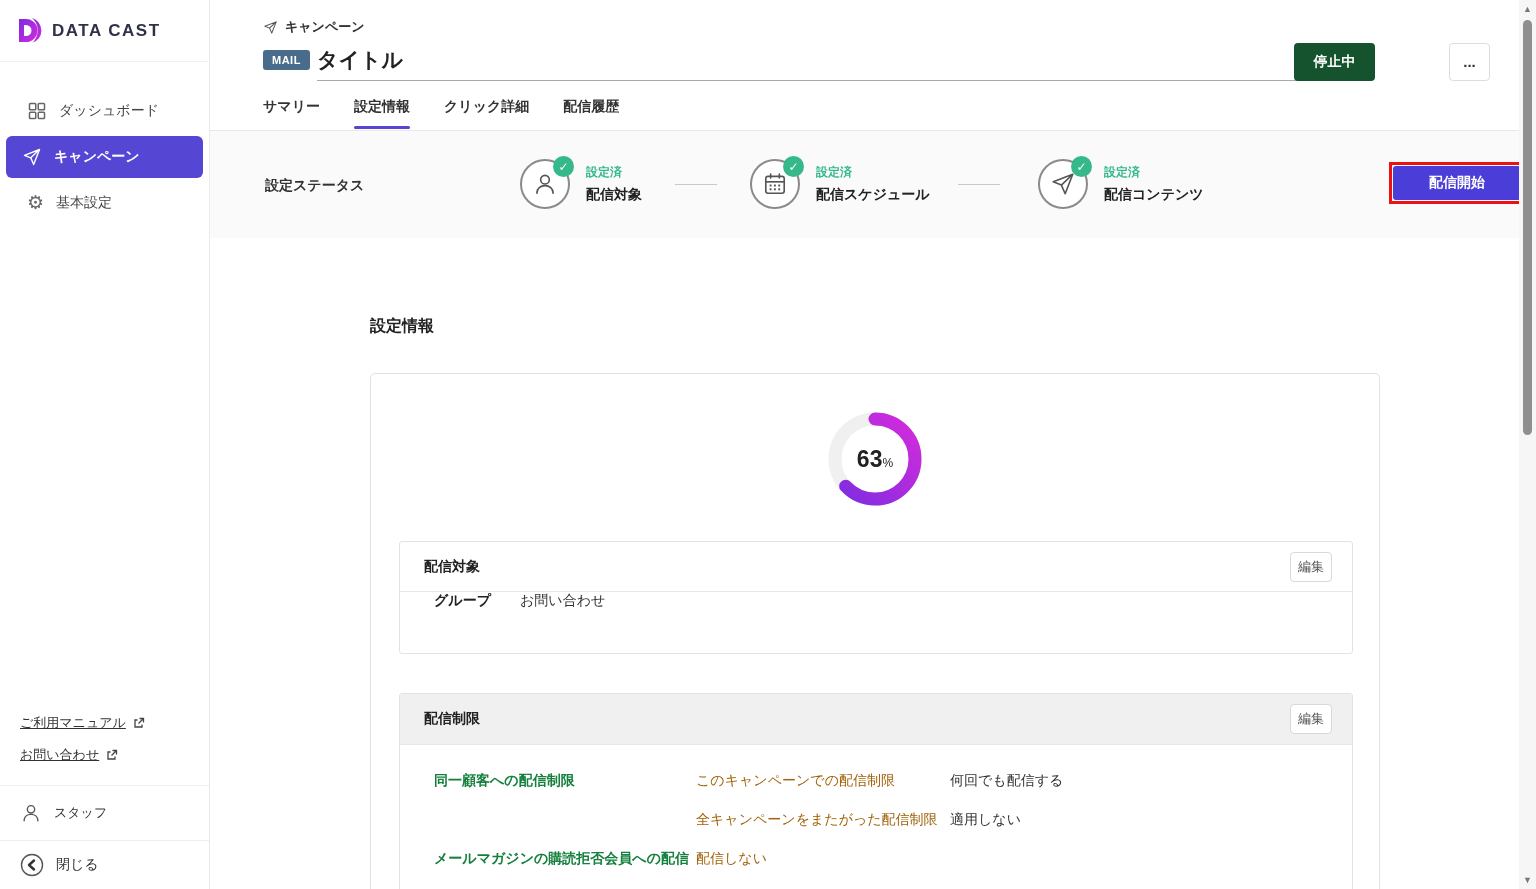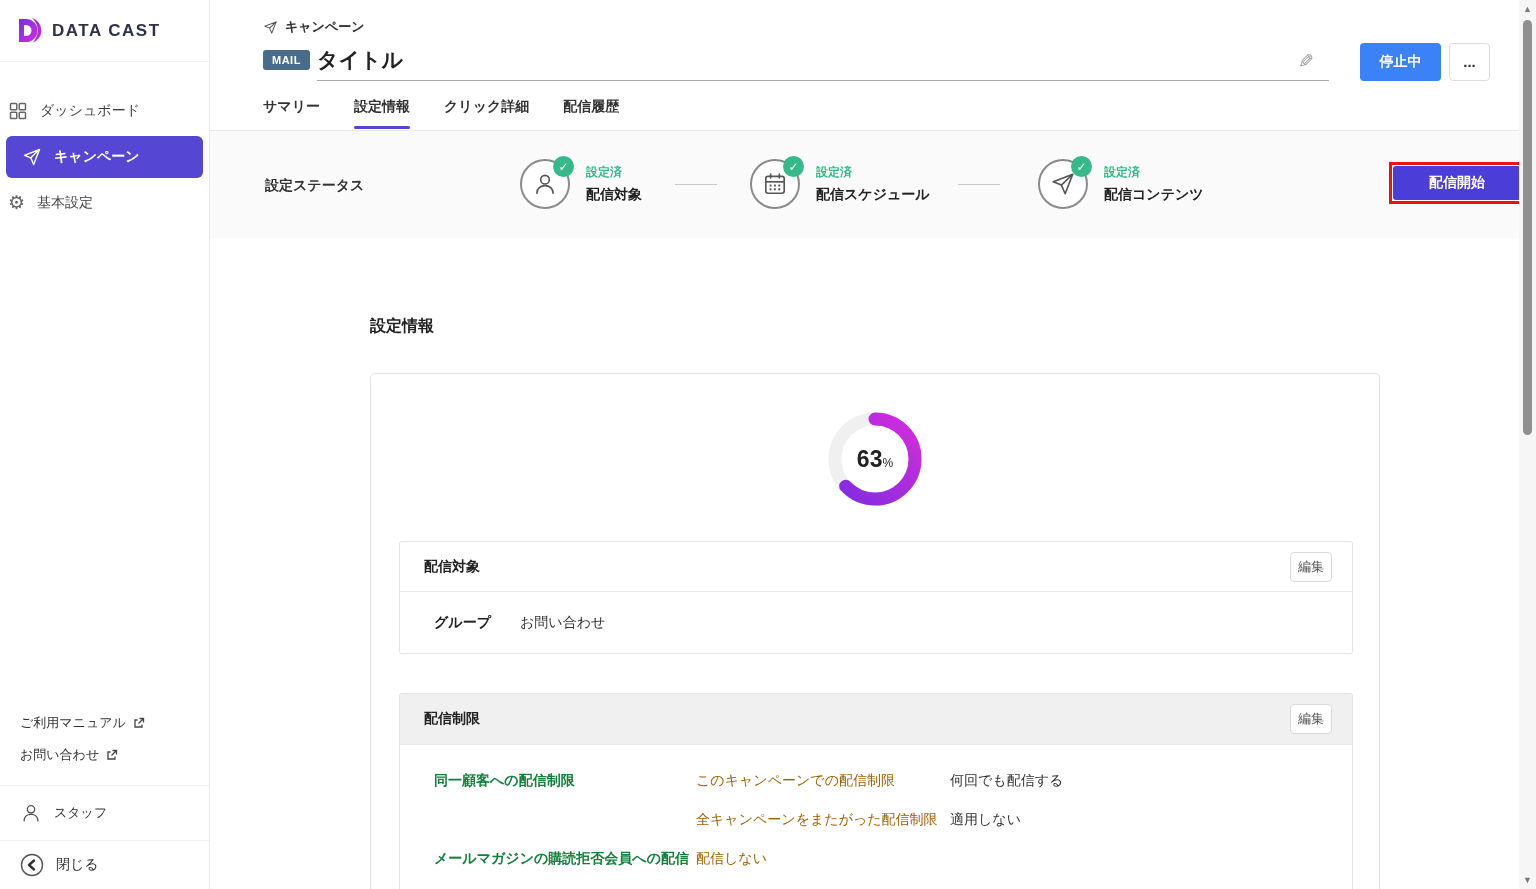--- a/index.html
+++ b/index.html
@@ -5,37 +5,37 @@
   * { margin:0; padding:0; box-sizing:border-box; }
   html,body { width:1536px; height:889px; }
   body { font-family:"Liberation Sans","DejaVu Sans",sans-serif; background:#fff; color:#333; }
   .app { position:relative; width:1536px; height:889px; overflow:hidden; background:#fff; }
 
   
   .sidebar { position:absolute; left:0; top:0; width:210px; height:889px; background:#fff; border-right:1px solid #eaeaea; }
   .logo-row { height:62px; display:flex; align-items:center; gap:9px; padding-left:16px; border-bottom:1px solid #f0f0f0; }
   .logo-text { font-size:17px; font-weight:700; letter-spacing:1.5px; color:#2e3147; }
   .nav { margin-top:26px; }
-  .nav-item { height:46px; display:flex; align-items:center; gap:12px; padding-left:8px; font-size:14px; color:#444; cursor:pointer; }
+  .nav-item { height:46px; display:flex; align-items:center; gap:12px; padding-left:27px; font-size:14px; color:#444; cursor:pointer; }
   .nav-item.active { background:#5646d4; color:#fff; border-radius:6px; margin:2px 6px; height:42px; padding-left:16px; font-weight:700; }
   .sidebar-footer { position:absolute; left:0; bottom:0; width:100%; }
   .side-link { display:flex; align-items:center; gap:6px; padding:0 0 0 20px; height:32px; font-size:13px; color:#333; }
-  .side-link .lbl { cursor:pointer;text-align:right; }
+  .side-link .lbl { text-decoration:underline; cursor:pointer;text-align:right; }
   .side-divider { border-top:1px solid #eee; margin-top:14px; }
   .staff-row { display:flex; align-items:center; gap:12px; padding-left:20px; height:54px; font-size:13px; color:#333; }
   .close-row { display:flex; align-items:center; gap:12px; padding-left:20px; height:48px; font-size:14px; color:#333; cursor:pointer; }
 
   
   .topbar { position:absolute; left:210px; top:0; width:1309px; height:131px; background:#fff; }
   .breadcrumb { position:absolute; left:53px; top:18px; display:flex; align-items:center; gap:7px; font-size:13px; color:#333; font-weight:700; }
   .mail-badge { position:absolute; left:53px; top:50px; background:#4a6c8c; color:#fff; font-size:11px; font-weight:700; padding:4px 9px; border-radius:3px; letter-spacing:0.5px; }
   .campaign-title { position:absolute; left:107px; top:46px; font-size:21px; font-weight:700; color:#222; }
   .title-underline { position:absolute; left:107px; top:80px; width:1012px; border-top:1px solid #aaa; }
   .pencil { position:absolute; left:1088px; top:50px; font-size:19px; color:#999; transform:scaleX(-1); cursor:pointer; }
-  .btn-stopped { position:absolute; left:1150px; top:43px; width:81px; height:38px; background:#3b82f6; color:#fff; font-size:14px; font-weight:700; border:none; border-radius:4px; cursor:pointer; }
+  .btn-stopped { position:absolute; left:1084px; top:43px; width:81px; height:38px; background:#14532d; color:#fff; font-size:14px; font-weight:700; border:none; border-radius:4px; cursor:pointer; }
   .btn-more { position:absolute; left:1239px; top:43px; width:41px; height:38px; background:#fff; color:#333; font-size:15px; font-weight:700; border:1px solid #ddd; border-radius:4px; cursor:pointer; line-height:10px; }
   .tabs { position:absolute; left:53px; top:98px; display:flex; gap:34px; }
   .tab { font-size:14px; font-weight:700; color:#333; padding-bottom:13px; cursor:pointer; position:relative; }
   .tab.active::after { content:""; position:absolute; left:0; right:0; bottom:0; height:3px; background:#5646d4; border-radius:2px; }
   .tabs-border { position:absolute; left:0; top:130px; width:1309px; border-top:1px solid #e8e8e8; }
 
   
   .statusbar { position:absolute; left:210px; top:131px; width:1309px; height:107px; background:#fafafa; }
   .status-label { position:absolute; left:55px; top:46px; font-size:14px; font-weight:700; color:#333; }
   .step { position:absolute; display:flex; align-items:center; gap:16px; }
@@ -63,21 +63,21 @@
   .donut-wrap { position:relative; width:94px; height:94px; }
   .donut-label { position:absolute; inset:0; display:flex; align-items:center; justify-content:center; color:#222; }
   .donut-pct { font-size:23px; font-weight:700; }
   .donut-pct-unit { font-size:12px; margin-top:7px; }
 
   .sub-card { position:absolute; left:28px; width:954px; border:1px solid #e3e3e3; border-radius:3px; background:#fff; }
   .sub-head { height:50px; display:flex; align-items:center; justify-content:space-between; padding:0 20px 0 24px; border-bottom:1px solid #e8e8e8; }
   .sub-title { font-size:14px; font-weight:700; color:#222; }
   .btn-edit { width:42px; height:30px; background:#fff; border:1px solid #d9d9d9; border-radius:4px; font-size:13px; color:#555; cursor:pointer; }
   .target-card { top:167px; height:113px; }
-  .target-row { height:62px; display:flex; align-items:center; padding-left:34px; font-size:14px; }
+  .target-row { height:62px; display:flex; padding-left:34px; font-size:14px; }
   .target-key { font-weight:700; color:#222; width:86px; }
   .target-val { color:#333; }
   .restrict-card { top:319px; height:240px; }
   .restrict-card .sub-head { background:#f0f0f0; height:51px; }
   .restrict-body { padding-top:16px; }
   .r-row { display:flex; align-items:flex-start; padding-left:34px; font-size:14px; min-height:39px; align-items:center; }
   .r-label { width:262px; font-weight:700; color:#15803d; }
   .r-key { width:254px; color:#a16207; }
   .r-val { color:#333; }
 

